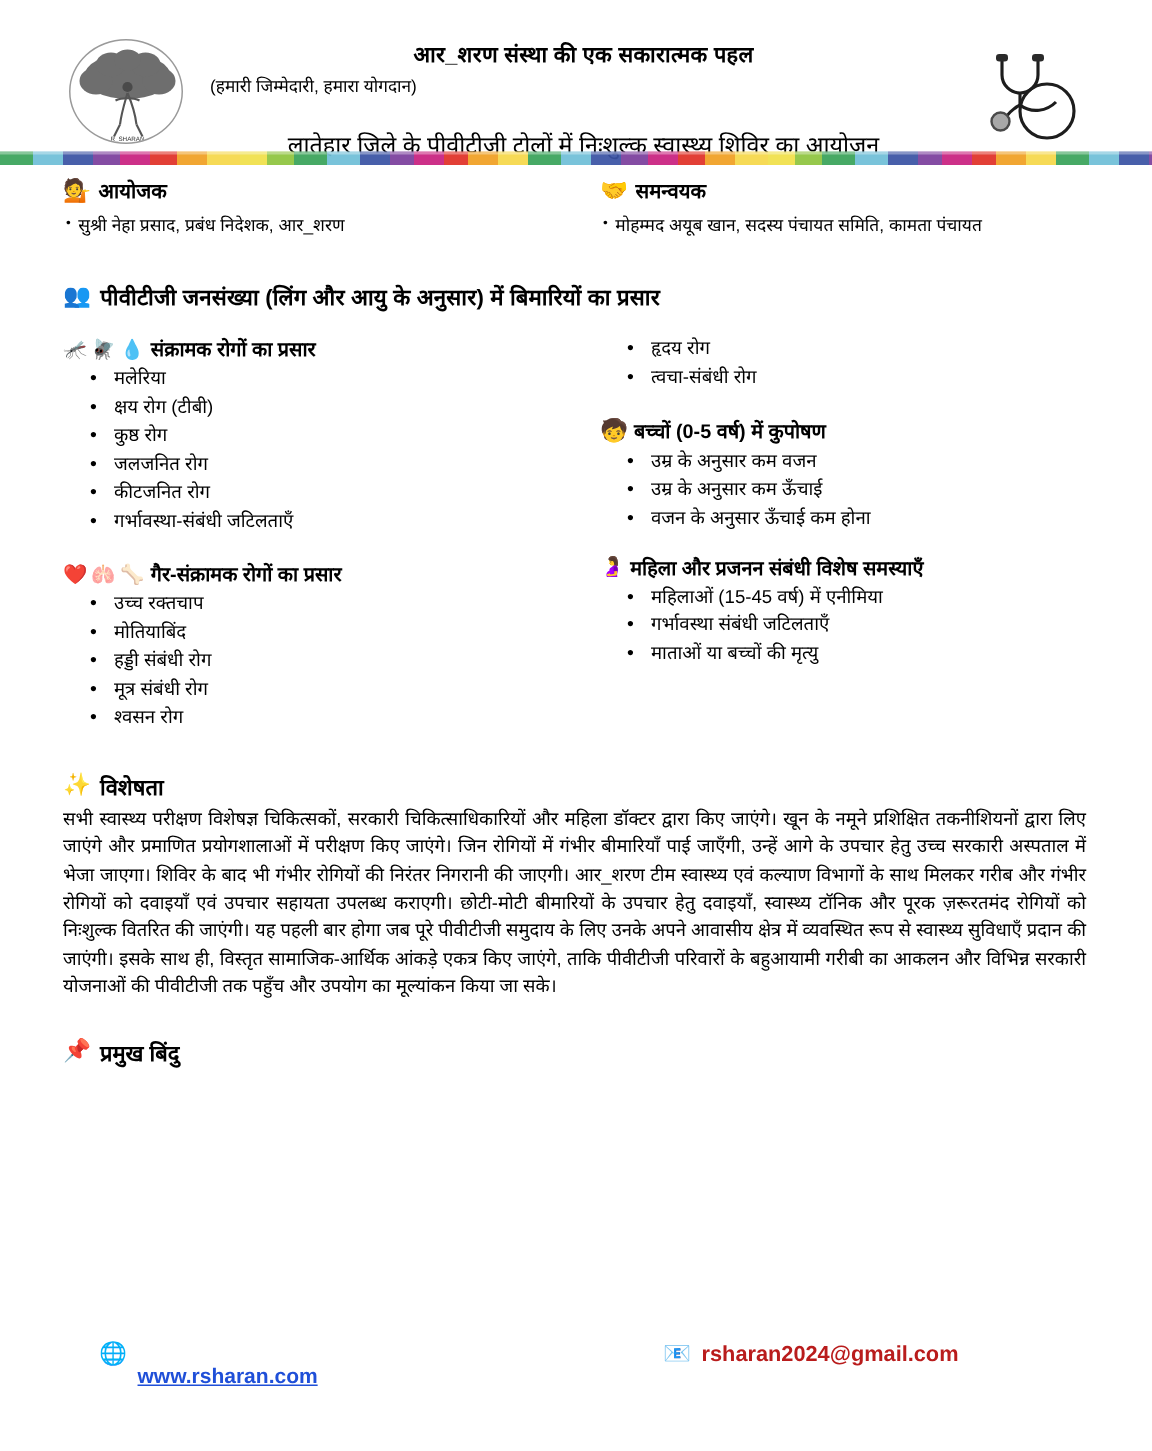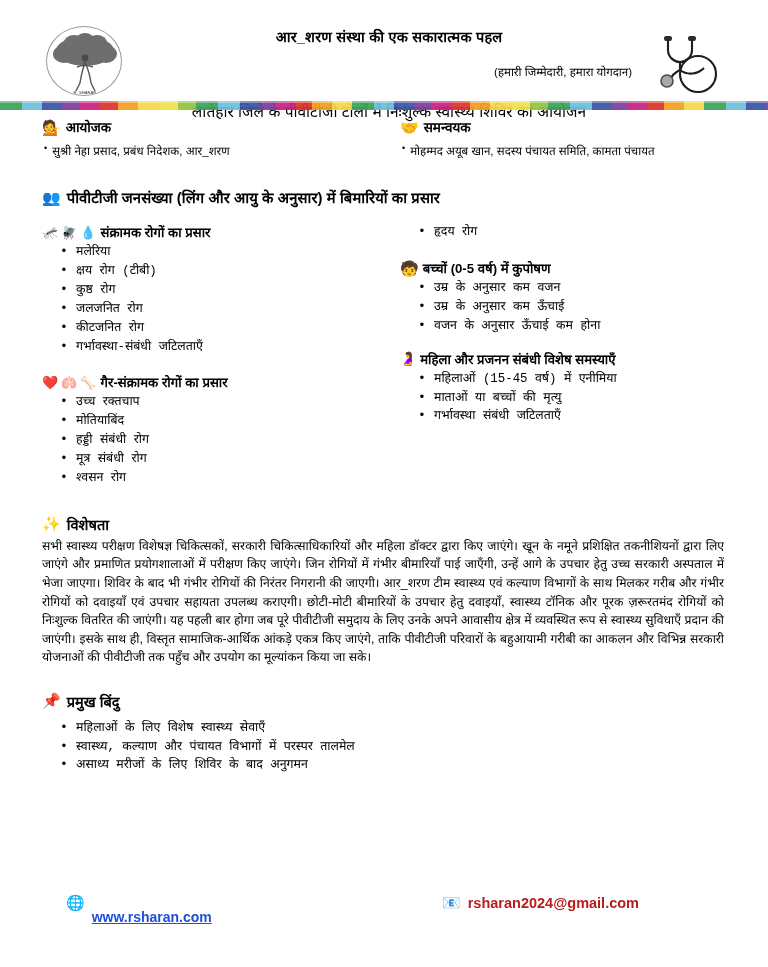--- a/index.html
+++ b/index.html
@@ -48,23 +48,23 @@
   .h-line1 {
     font-size: 14.5px;
     font-weight: bold;
     letter-spacing: .2px;
     line-height: 1.35;
   }
   .h-line2 {
     font-size: 11.5px;
     font-weight: normal;
     line-height: 1.5;
-    text-align: right;
+    text-align: left;
     padding-right: 6px;
-    margin-top: 16px;
+    margin-top: 2px;
   }
   .h-line3 {
     font-size: 15.5px;
     font-weight: normal;
     line-height: 1.4;
     margin-top: 20px;
     white-space: nowrap;
   }
 
   
@@ -152,21 +152,20 @@
     font-size: 13.2px;
     font-weight: bold;
     margin: 0 0 2px 0;
   }
   .sub-head .icons { display: inline-flex; gap: 3px; align-items: center; }
 
   ul.blist {
     margin: 0 0 0 0;
     padding-left: 34px;
     list-style: none;
-    font-family: Liberation Mono, monospace;
   }
   ul.blist li {
     font-size: 12.4px;
     line-height: 1.52;
     position: relative;
     padding-left: 0;
   }
   ul.blist li::before {
     content: "\2022";
     position: absolute;
@@ -363,20 +362,21 @@
           <li>श्वसन रोग</li>
         </ul>
       </div>
 
     </div>
 
     <div class="col-r">
 
       <ul class="blist">
         <li>हृदय रोग</li>
+        <li>त्वचा-संबंधी रोग</li>
       </ul>
 
       <div class="block-gap-2">
         <div class="sub-head">
           <span class="ic glyph-lg">🧒</span>
           <span>बच्चों (0-5 वर्ष) में कुपोषण</span>
         </div>
         <ul class="blist">
           <li>उम्र के अनुसार कम वजन</li>
           <li>उम्र के अनुसार कम ऊँचाई</li>
@@ -384,46 +384,39 @@
         </ul>
       </div>
 
       <div class="block-gap-3">
         <div class="sub-head">
           <span class="ic glyph">🤰</span>
           <span>महिला और प्रजनन संबंधी विशेष समस्याएँ</span>
         </div>
         <ul class="blist">
           <li>महिलाओं (15-45 वर्ष) में एनीमिया</li>
+          <li>गर्भावस्था संबंधी जटिलताएँ</li>
           <li>माताओं या बच्चों की मृत्यु</li>
-          <li>गर्भावस्था संबंधी जटिलताएँ</li>
         </ul>
       </div>
 
     </div>
   </div>
 
   <div class="feature-head">
     <span class="ic glyph-lg">✨</span>
     <span>विशेषता</span>
   </div>
   <p class="feature-para">सभी स्वास्थ्य परीक्षण विशेषज्ञ चिकित्सकों, सरकारी चिकित्साधिकारियों और महिला डॉक्टर द्वारा किए जाएंगे। खून के नमूने प्रशिक्षित तकनीशियनों द्वारा लिए जाएंगे और प्रमाणित प्रयोगशालाओं में परीक्षण किए जाएंगे। जिन रोगियों में गंभीर बीमारियाँ पाई जाएँगी, उन्हें आगे के उपचार हेतु उच्च सरकारी अस्पताल में भेजा जाएगा। शिविर के बाद भी गंभीर रोगियों की निरंतर निगरानी की जाएगी। आर_शरण टीम स्वास्थ्य एवं कल्याण विभागों के साथ मिलकर गरीब और गंभीर रोगियों को दवाइयाँ एवं उपचार सहायता उपलब्ध कराएगी। छोटी-मोटी बीमारियों के उपचार हेतु दवाइयाँ, स्वास्थ्य टॉनिक और पूरक ज़रूरतमंद रोगियों को निःशुल्क वितरित की जाएंगी। यह पहली बार होगा जब पूरे पीवीटीजी समुदाय के लिए उनके अपने आवासीय क्षेत्र में व्यवस्थित रूप से स्वास्थ्य सुविधाएँ प्रदान की जाएंगी। इसके साथ ही, विस्तृत सामाजिक-आर्थिक आंकड़े एकत्र किए जाएंगे, ताकि पीवीटीजी परिवारों के बहुआयामी गरीबी का आकलन और विभिन्न सरकारी योजनाओं की पीवीटीजी तक पहुँच और उपयोग का मूल्यांकन किया जा सके।</p>
 
   <div class="kp-head">
     <span class="ic glyph-lg">📌</span>
     <span>प्रमुख बिंदु</span>
   </div>
   <div class="kp-cols">
-    <div class="kc-r">
-      <ul class="blist">
-        <li>महिलाओं के लिए विशेष स्वास्थ्य सेवाएँ</li>
-        <li>स्वास्थ्य, कल्याण और पंचायत विभागों में परस्पर तालमेल</li>
-        <li>असाध्य मरीजों के लिए शिविर के बाद अनुगमन</li>
-      </ul>
-    </div>
   </div>
 
 </div>
 
 <div class="footer">
   <div class="foot-l">
     <span class="ic glyph-lg">🌐</span>
     <a class="url-link" href="#">www.rsharan.com</a>
   </div>
   <div class="foot-r">

